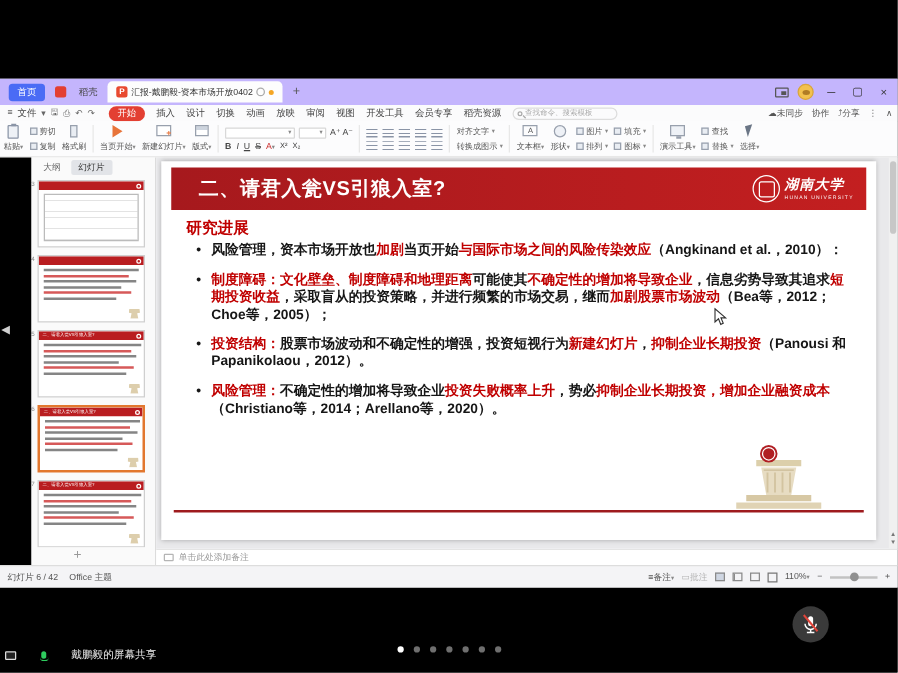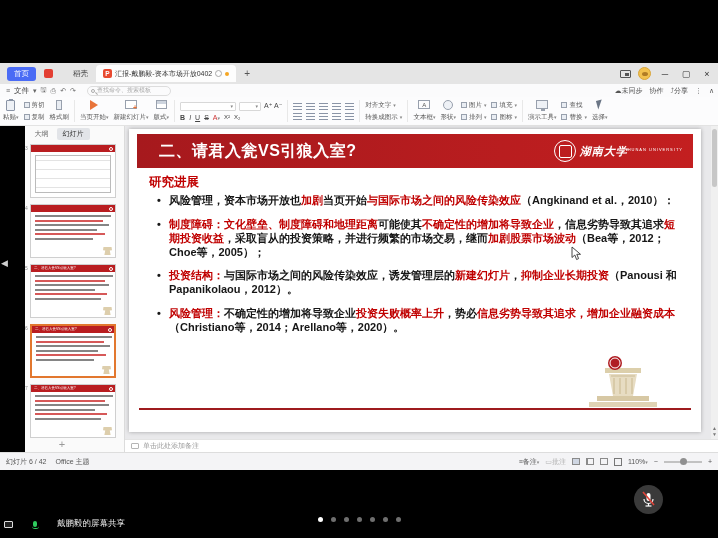--- a/index.html
+++ b/index.html
@@ -3,24 +3,24 @@
 <meta charset="utf-8">
 <style>
   * { margin:0; padding:0; box-sizing:border-box; }
   html,body { width:718px; height:538px; background:#000; overflow:hidden;
     font-family:"Liberation Sans","DejaVu Sans",sans-serif; }
 
   
   #app { position:absolute; left:0; top:63px; width:718px; height:407px; background:#fff; }
 
   
-  .tabbar { position:absolute; left:0; top:0; width:718px; height:21px; background:#e5e5e5;
+  .tabbar { position:absolute; left:0; top:0; width:718px; height:21px; background:#c4b5fd;
     display:flex; align-items:center; padding:0 4px; }
   .home-pill { background:#4a6bf5; color:#fff; font-size:7.5px; padding:2px 7px; border-radius:3px; margin-left:3px; }
-  .docer { display:flex; align-items:center; gap:20px; margin-left:8px; font-size:7.5px; color:#444; }
+  .docer { display:flex; align-items:center; gap:10px; margin-left:8px; font-size:7.5px; color:#444; }
   .docer-ic { width:9px; height:9px; background:#e33f32; border-radius:2px; display:inline-block; }
   .doctab { display:flex; align-items:center; gap:3px; background:#fdfdfd; height:17px; margin-left:8px;
     padding:0 7px; border-radius:4px 4px 0 0; font-size:7px; color:#333; max-width:200px; }
   .ppt-ic { width:9px; height:9px; background:#e8492f; border-radius:2px; color:#fff; font-size:6.5px;
     font-weight:bold; display:flex; align-items:center; justify-content:center; }
   .sync-ic { width:7px; height:7px; border:1px solid #aaa; border-radius:50%; display:inline-block; }
   .dirty-dot { width:4px; height:4px; background:#f5a623; border-radius:50%; display:inline-block; }
   .newtab { font-size:10px; color:#555; margin-left:8px; }
   .tb-right { margin-left:auto; display:flex; align-items:center; gap:7px; }
   .pip-ic { width:11px; height:8px; border:1px solid #555; border-radius:1px; position:relative; }
@@ -97,21 +97,21 @@
 
   .canvas { position:absolute; left:125px; top:63px; width:593px; height:313px; background:#e9e9eb; }
   .slide { position:absolute; left:4px; top:3px; width:572px; height:303px; background:#fff;
     box-shadow:0 0 4px rgba(0,0,0,.3); }
   .banner { position:absolute; left:8px; right:8px; top:5px; height:34px;
     background:linear-gradient(90deg,#a6191d,#c31f20); display:flex; align-items:center; }
   .slide-title { color:#fff; font-weight:bold; font-size:16px; margin-left:22px; letter-spacing:.5px; white-space:nowrap;}
   .logo { margin-left:auto; margin-right:10px; display:flex; align-items:center; gap:4px; }
   .seal { width:22px; height:22px; border:1.5px solid #fff; border-radius:50%; position:relative; flex:none;}
   .seal::after { content:""; position:absolute; left:4px; top:4px; width:11px; height:11px; border:1px solid #fff; border-radius:2px;}
-  .logo-txt { display:flex; flex-direction:row; line-height:1; }
+  .logo-txt { display:flex; flex-direction:column; line-height:1; }
   .logo-cn { color:#fff; font-size:11px; font-weight:bold; letter-spacing:1px; font-style:italic;}
   .logo-en { color:#fff; font-size:4px; letter-spacing:1px; margin-top:2px; }
   .section-label { position:absolute; left:20px; top:45px; color:#c00000; font-weight:bold; font-size:12.5px; }
   .content { position:absolute; left:28px; right:16px; top:65px; display:flex; flex-direction:column; gap:10px;
     font-size:11px; font-weight:bold; color:#161616; line-height:1.26; }
   .bullet { display:flex; }
   .bdot { width:12px; flex:none; }
   .btxt { flex:1; }
   .btxt .r { color:#c00000; }
   .bottom-line { position:absolute; left:10px; right:10px; bottom:22px; height:2px; background:#9e1b1e; }
@@ -180,20 +180,33 @@
   </div>
 
   <div class="menubar">
     <span class="mb-ic">≡</span>
     <span class="file-lbl">文件</span>
     <span class="mb-ic">▾</span>
     <span class="mb-ic">🖫</span>
     <span class="mb-ic">⎙</span>
     <span class="mb-ic">↶</span>
     <span class="mb-ic">↷</span>
+    <span style="display:flex;align-items:center;">
+        <span class="mtab active">开始</span>
+        <span class="mtab">插入</span>
+        <span class="mtab">设计</span>
+        <span class="mtab">切换</span>
+        <span class="mtab">动画</span>
+        <span class="mtab">放映</span>
+        <span class="mtab">审阅</span>
+        <span class="mtab">视图</span>
+        <span class="mtab">开发工具</span>
+        <span class="mtab">会员专享</span>
+        <span class="mtab">稻壳资源</span>
+      </span>
     <span class="searchbox">
       <span class="mag"></span>
       <span>查找命令、搜索模板</span>
     </span>
     <span class="mb-right">
       <span>☁<span>未同步</span></span>
       <span>协作</span>
       <span>⤴<span>分享</span></span>
       <span>⋮</span>
       <span>∧</span>
@@ -445,25 +458,25 @@
           <div class="bullet">
             <span class="bdot">•</span>
             <span class="btxt"><span class="k">风险管理，资本市场开放也</span><span class="r">加剧</span><span class="k">当页开始</span><span class="r">与国际市场之间的风险传染效应</span><span class="k">（Angkinand et al.，2010）：</span></span>
           </div>
           <div class="bullet">
             <span class="bdot">•</span>
             <span class="btxt"><span class="r">制度障碍：文化壁垒、制度障碍和地理距离</span><span class="k">可能使其</span><span class="r">不确定性的增加将导致企业</span><span class="k">，信息劣势导致其追求</span><span class="r">短期投资收益</span><span class="k">，采取盲从的投资策略，并进行频繁的市场交易，继而</span><span class="r">加剧股票市场波动</span><span class="k">（Bea等，2012；Choe等，2005）；</span></span>
           </div>
           <div class="bullet">
             <span class="bdot">•</span>
-            <span class="btxt"><span class="r">投资结构：</span><span class="k">与国际市场之间的风险传染效应，诱发管理层的</span><span class="r">新建幻灯片</span><span class="k">，</span><span class="r">抑制企业长期投资</span><span class="k">（Panousi 和 Papanikolaou，2012）。</span></span>
+            <span class="btxt"><span class="r">投资结构：</span><span class="k">股票市场波动和不确定性的增强，投资短视行为</span><span class="r">新建幻灯片</span><span class="k">，</span><span class="r">抑制企业长期投资</span><span class="k">（Panousi 和 Papanikolaou，2012）。</span></span>
           </div>
           <div class="bullet">
             <span class="bdot">•</span>
-            <span class="btxt"><span class="r">风险管理：</span><span class="k">不确定性的增加将导致企业</span><span class="r">投资失败概率上升</span><span class="k">，势必</span><span class="r">信息劣势导致其追求，增加企业融资成本</span><span class="k">（Christiano等，2014；Arellano等，2020）。</span></span>
+            <span class="btxt"><span class="r">风险管理：</span><span class="k">不确定性的增加将导致企业</span><span class="r">投资失败概率上升</span><span class="k">，势必</span><span class="r">抑制企业长期投资，增加企业融资成本</span><span class="k">（Christiano等，2014；Arellano等，2020）。</span></span>
           </div>
         </div>
       <div class="bottom-line"></div>
       <svg class="pillar-svg" width="84" height="54">
         <rect x="8" y="48" width="68" height="5" fill="#e0d3b4"></rect>
         <rect x="16" y="42" width="52" height="5" fill="#d7c8a4"></rect>
         <path d="M28 20 L56 20 L52 42 L32 42 Z" fill="#e7dcc2"></path>
         <path d="M30 22 L54 22" stroke="#cbbb96" stroke-width="1"></path>
         <path d="M33 24 L33 40 M39 24 L39 40 M45 24 L45 40 M51 24 L51 40" stroke="#d3c4a0" stroke-width="1.5"></path>
         <rect x="24" y="14" width="36" height="5" fill="#dccfab"></rect>

